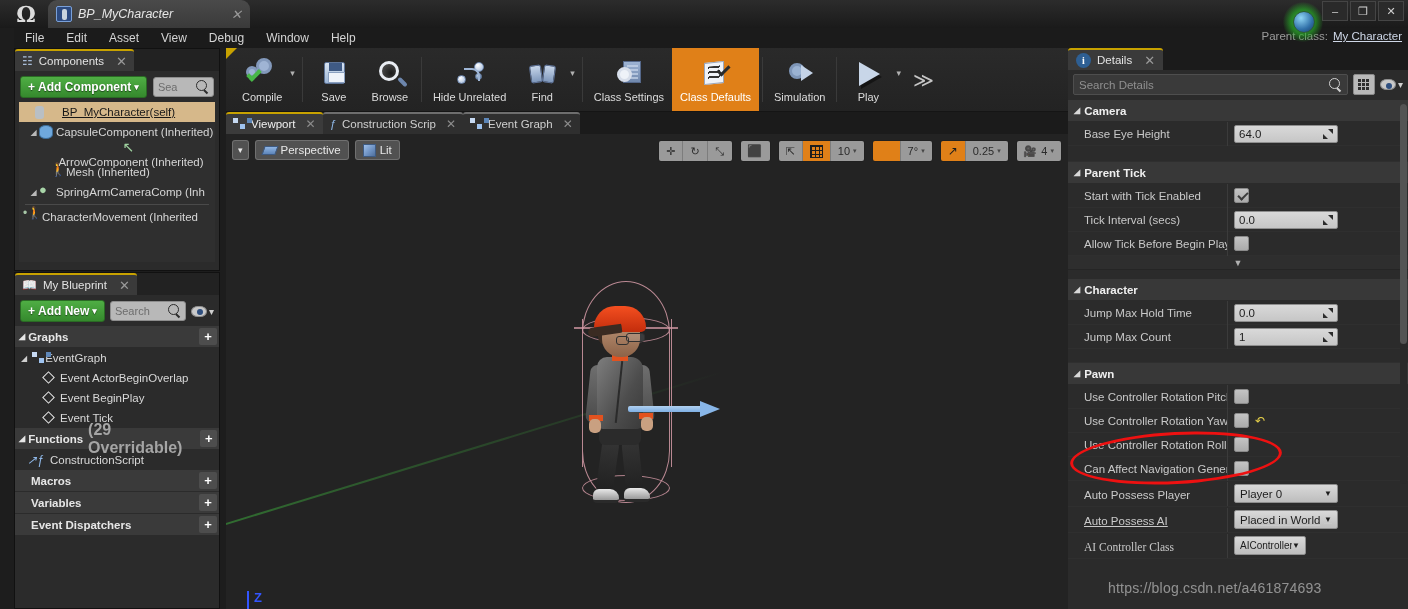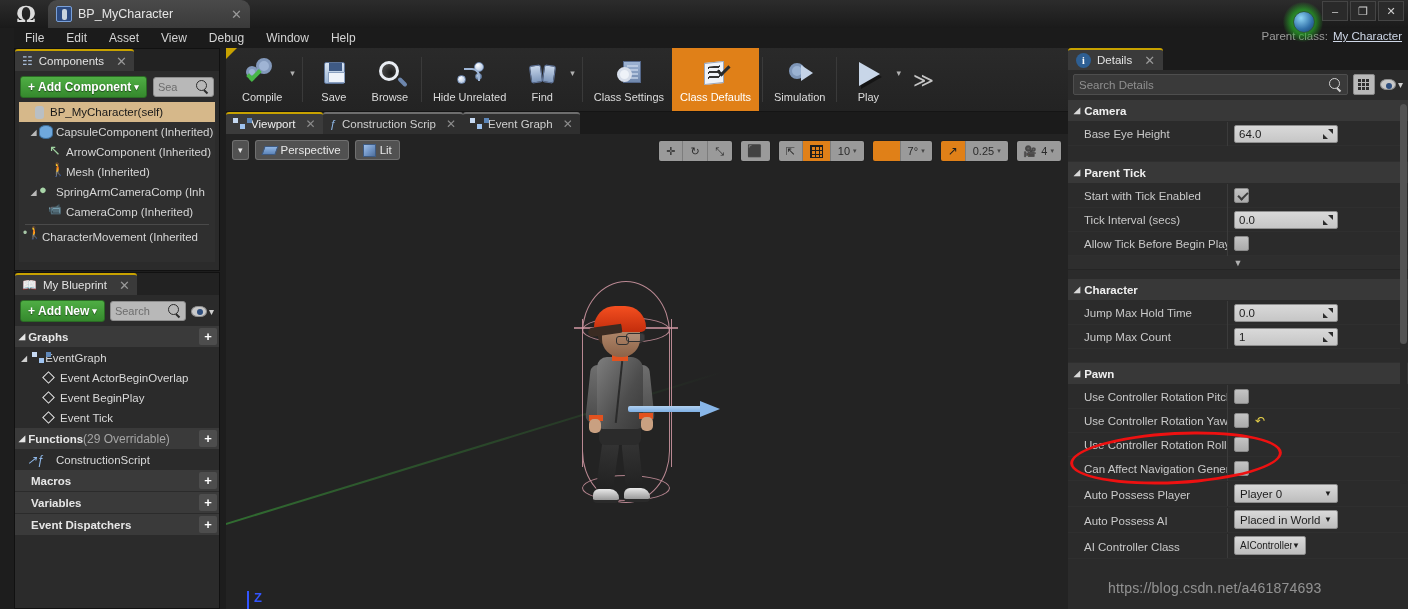--- a/index.html
+++ b/index.html
@@ -23,21 +23,21 @@
   .ue-logo {
     position: absolute; left: 6px; top: 1px; width: 40px; height: 26px;
     color: #dcdcdc; font-size: 22px; font-weight: bold;
     display: flex; align-items: center; justify-content: center;
     font-family: "DejaVu Serif", serif;
   }
   .doc-tab {
     position: absolute; left: 48px; top: 0; height: 28px; width: 202px;
     background: linear-gradient(#4a4a4a, #3a3a3a);
     border-radius: 9px 9px 0 0;
-    display: flex; align-items: center; padding: 0 8px;
+    display: flex; align-items: center; padding: 0 8px; font-style: italic;
   }
   .doc-tab .ticon {
     width: 16px; height: 16px; margin-right: 6px;
     background: #2c4a80; border: 1px solid #7aa0d8; border-radius: 2px;
     position: relative;
   }
   .doc-tab .ticon:after {
     content: ''; position: absolute; left: 5px; top: 2px; width: 5px; height: 11px;
     background: #c9d3de; border-radius: 2px;
   }
@@ -152,21 +152,21 @@
   }
   .eye:after {
     content:''; position:absolute; left:5px; top:2.5px; width:6px; height:6px;
     border-radius:50%; background:#2f4f7f;
   }
   .mb-list { font-size: 11.5px; }
   .mb-section {
     display: flex; align-items: center; height: 21px; background: #3a3a3a;
     color: #e6e6e6; font-weight: bold; padding-left: 4px; margin-bottom: 1px; cursor: pointer;
   }
-  .mb-section .sublabel { font-weight: normal; color: #a5a5a5; font-size: 12px; }
+  .mb-section .sublabel { font-weight: bold; color: #a5a5a5; font-size: 16px; margin-left: 5px; }
   .plus {
     margin-left: auto; width: 18px; height: 17px; background: #4d4d4d;
     color: #fff; font-size: 13px; font-weight: bold; display: flex;
     align-items: center; justify-content: center; margin-right: 2px; border-radius: 2px; cursor: pointer;
   }
   .mb-item {
     display: flex; align-items: center; height: 20px; color: #d8d8d8; cursor: pointer;
     padding-left: 4px;
   }
   .mb-item .mi-ic { width: 15px; flex: 0 0 15px; text-align: center; }
@@ -627,43 +627,39 @@
       </div>
       <div class="searchbox">
         <span class="sterm">Sea</span>
         <span class="mag"></span>
       </div>
     </div>
     <div class="tree">
       <div class="trow sel" style="padding-left:2px;">
         <span class="tarrow"></span>
         <span class="ic-self"></span>
-        <span style="margin-left:6px;">BP_MyCharacter(self)</span>
+        <span style="margin-left:18px;text-decoration:underline;">BP_MyCharacter(self)</span>
       </div>
       <div class="trow" style="padding-left:9px;">
         <span class="tarrow">◢</span>
         <span class="ticn ic-capsule"></span>
         <span>CapsuleComponent (Inherited)</span>
       </div>
-      <div class="trow" style="padding-left:30px;">
+      <div class="trow" style="padding-left:30px;flex-direction:column;">
         <span class="ticn ic-arrow"></span>
         <span>ArrowComponent (Inherited)</span>
       </div>
       <div class="trow" style="padding-left:30px;">
         <span class="ticn ic-mesh"></span>
         <span>Mesh (Inherited)</span>
       </div>
       <div class="trow" style="padding-left:9px;">
         <span class="tarrow">◢</span>
         <span class="ticn ic-spring"></span>
         <span>SpringArmCameraComp (Inh</span>
-      </div>
-      <div class="trow" style="padding-left:30px;">
-        <span class="ticn ic-camera"></span>
-        <span>CameraComp (Inherited)</span>
       </div>
       <div class="tdiv"></div>
       <div class="trow" style="padding-left:6px;">
         <span class="ticn ic-move"></span>
         <span>CharacterMovement (Inherited</span>
       </div>
     </div>
   </div>
 
   <div class="myblueprint-panel">
@@ -715,21 +711,21 @@
       </div>
 
       <div class="mb-section">
         <span class="carrow" style="font-size:8px;margin-right:3px;">◢</span>
         <span>Functions</span>
         <span class="sublabel">(29 Overridable)</span>
         <span class="plus">+</span>
       </div>
       <div class="mb-item" style="padding-left:12px;">
         <span class="mi-ic func-ic">↗ƒ</span>
-        <span style="margin-left:14px;">ConstructionScript</span>
+        <span style="margin-left:8px;">ConstructionScript</span>
       </div>
 
       <div class="mb-section" style="padding-left:16px;">
         <span>Macros</span>
         <span class="plus">+</span>
       </div>
       <div class="mb-section" style="padding-left:16px;">
         <span>Variables</span>
         <span class="plus">+</span>
       </div>
@@ -1068,31 +1064,31 @@
       </div>
       <div class="prop-row" style="height:26px;">
         <span class="prop-name" style="line-height:26px;">Auto Possess Player</span>
         <span class="prop-val">
           <span class="dropdown">
             <span>Player 0</span>
             <span class="dcaret">▼</span>
           </span>
         </span>
       </div>
-      <div class="prop-row" style="height:26px;">
+      <div class="prop-row" style="height:26px;text-decoration:underline;">
         <span class="prop-name" style="line-height:26px;">Auto Possess AI</span>
         <span class="prop-val">
           <span class="dropdown">
             <span>Placed in World</span>
             <span class="dcaret">▼</span>
           </span>
         </span>
       </div>
       <div class="prop-row" style="height:26px;">
-        <span class="prop-name" style="line-height:26px;">AI Controller Class</span>
+        <span class="prop-name" style="line-height:26px;font-family:Liberation Serif, serif;">AI Controller Class</span>
         <span class="prop-val">
           <span class="dropdown" style="width:72px;">
             <span style="overflow:hidden;white-space:nowrap;font-size:10px;">AIController</span>
             <span class="dcaret">▼</span>
           </span>
         </span>
       </div>
     </div>
 
     <div class="vscroll" style="top:56px;height:380px;">

